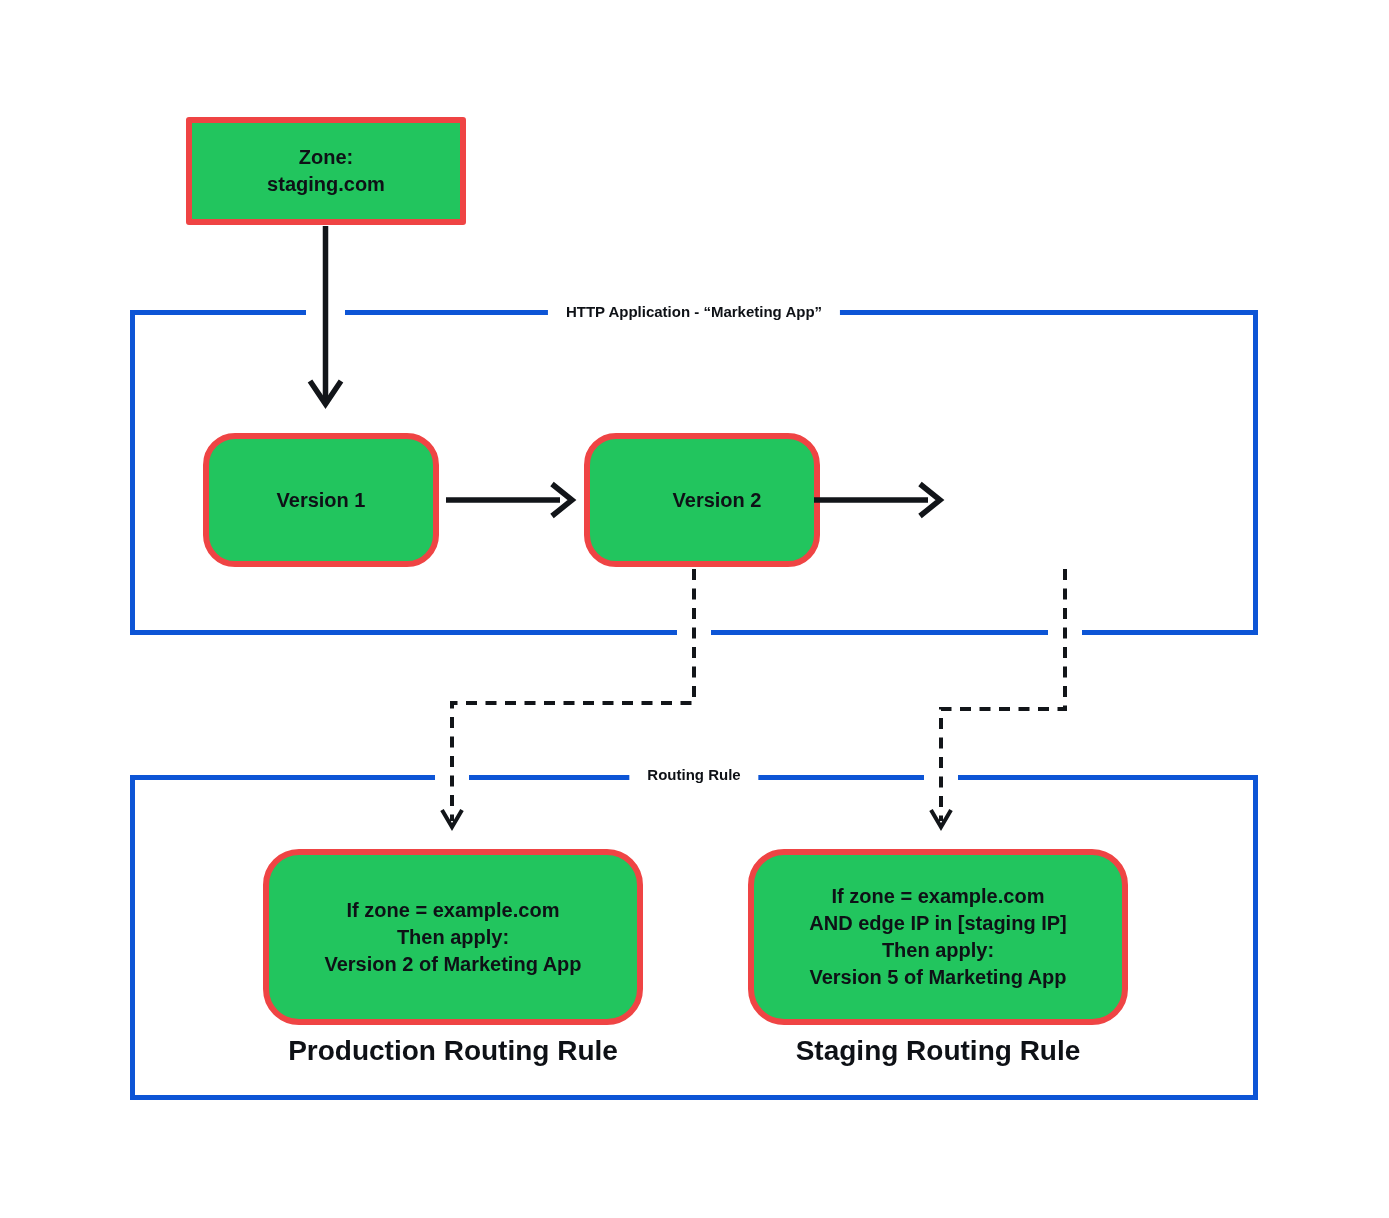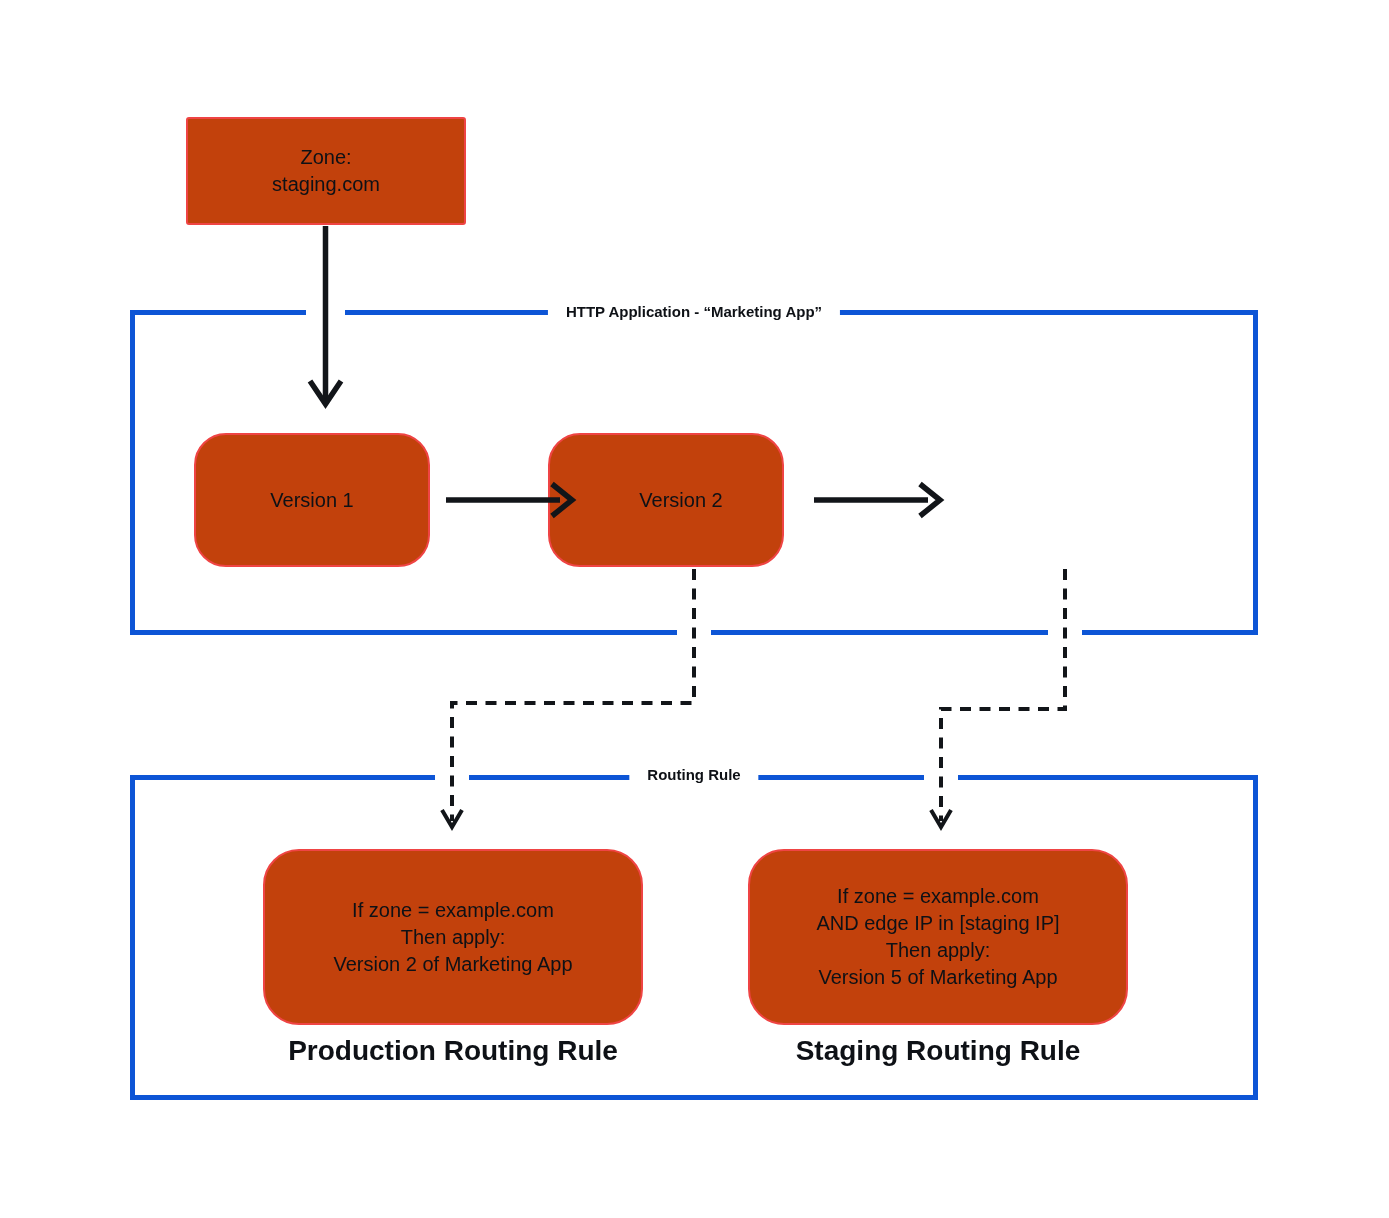--- a/index.html
+++ b/index.html
@@ -13,44 +13,44 @@
     width: 1389px;
     height: 1218px;
     background: #ffffff;
     overflow: hidden;
   }
 
   
   .node {
     position: absolute;
     box-sizing: border-box;
-    background: #c2410c;
-    border: 2px solid #ef4444;
+    background: #22c55e;
+    border: 6px solid #ef4444;
     display: flex;
     flex-direction: column;
     align-items: center;
     justify-content: center;
     text-align: center;
     color: #0e1116;
-    font-weight: normal;
+    font-weight: bold;
   }
   .zone-box {
     left: 186px; top: 117px;
     width: 280px; height: 108px;
     border-radius: 3px;
     font-size: 20px; line-height: 27px;
   }
   .version-box {
     top: 433px;
     width: 236px; height: 134px;
     border-radius: 32px;
     font-size: 20px;
   }
-  .v1 { left: 194px; }
-  .v2 { left: 548px; padding-left: 30px; }
+  .v1 { left: 203px; }
+  .v2 { left: 584px; padding-left: 30px; }
   .v3 { left: 943px; }
   .rule-box {
     top: 849px;
     width: 380px; height: 176px;
     border-radius: 36px;
     font-size: 20px; line-height: 27px;
   }
   .rule-prod { left: 263px; }
   .rule-stag { left: 748px; }
 

